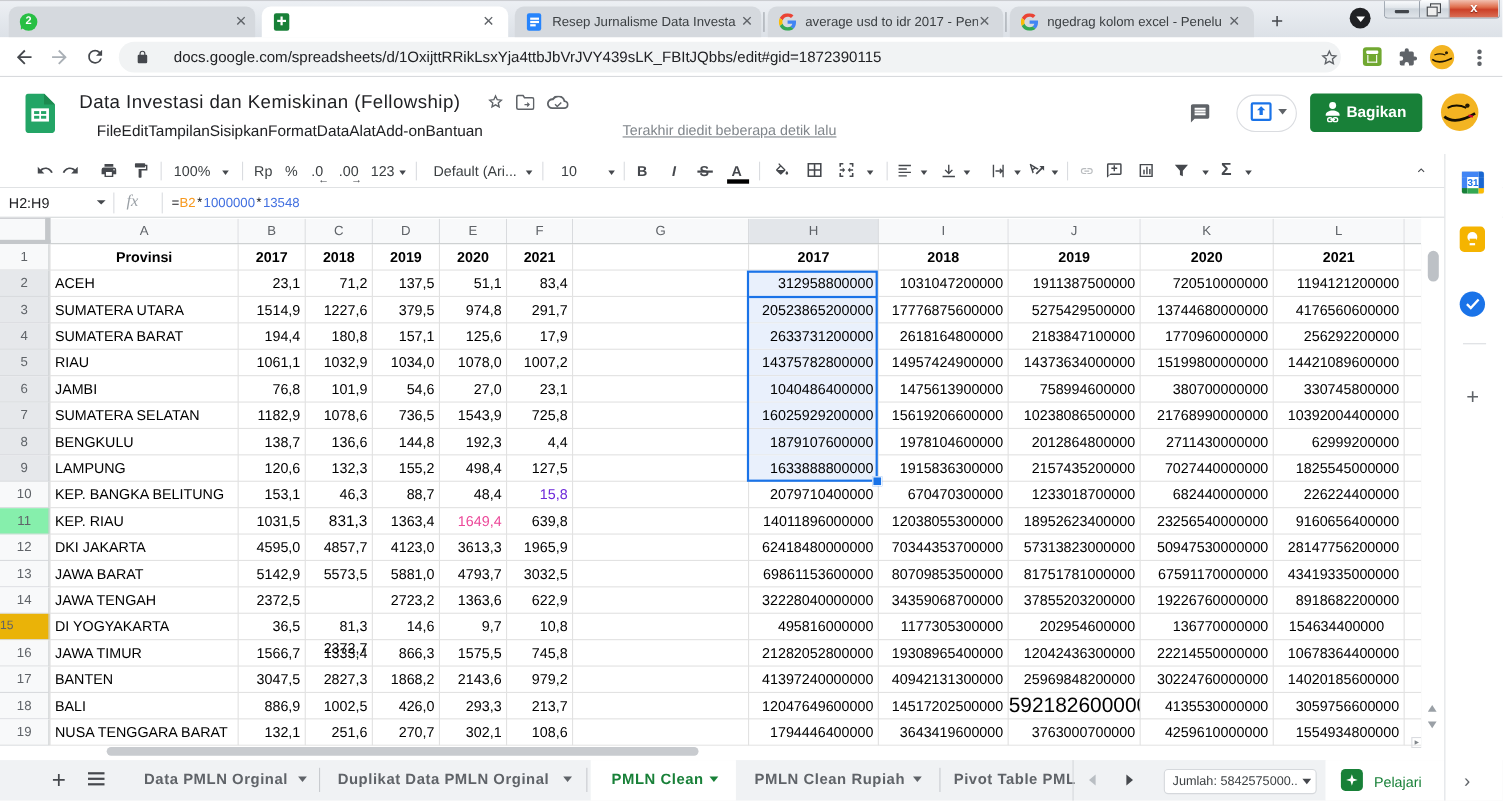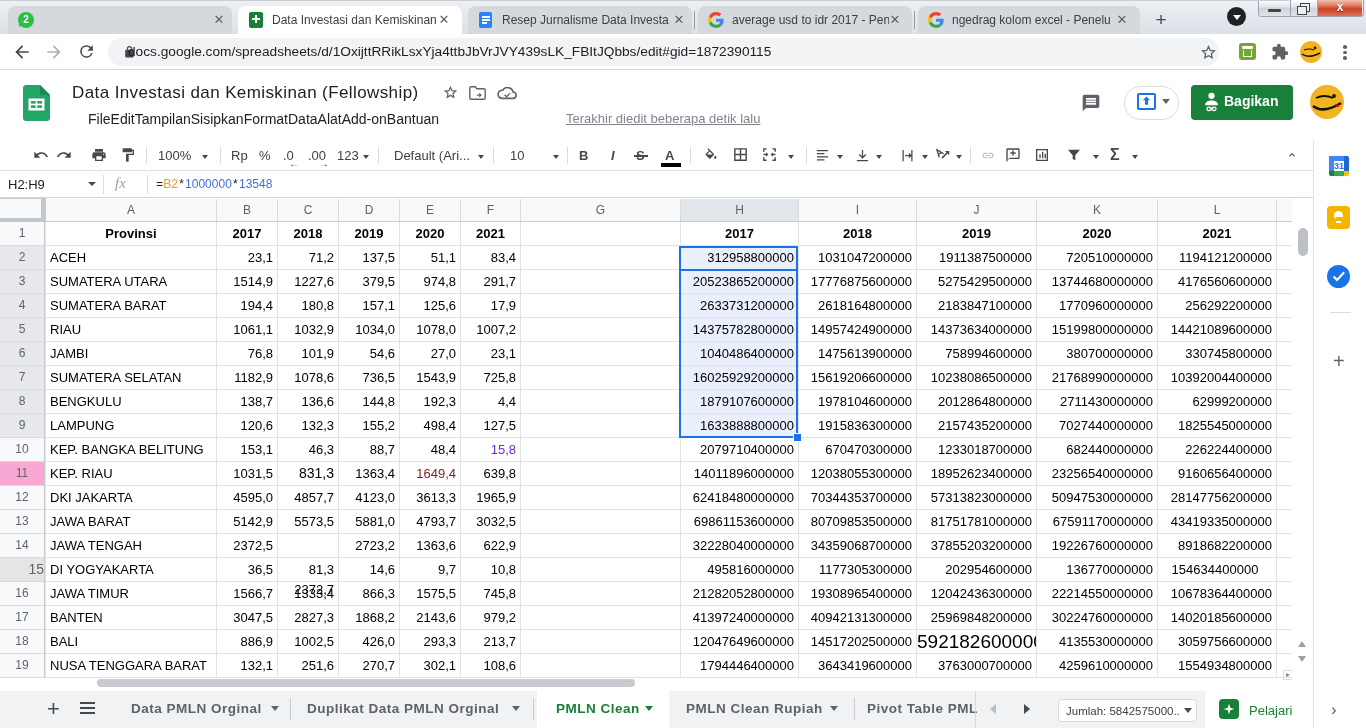--- a/index.html
+++ b/index.html
@@ -31,21 +31,20 @@
     </div>
 <div class="abs" style="left:238px;top:6px;width:224px;height:28px;background:#ffffff;border-radius:8px 8px 0 0;overflow:hidden;">
       <div class="abs" style="left:10px;top:6px;width:16px;height:16px;">
         <div style="width:14px;height:16px;margin-left:1px;background:#188038;border-radius:2px;position:relative;">
           <div style="position:absolute;left:3px;top:3px;width:8px;height:8px;">
             <div style="position:absolute;left:3px;top:0;width:2px;height:8px;background:#fff;"></div>
             <div style="position:absolute;left:0;top:3px;width:8px;height:2px;background:#fff;"></div>
           </div>
         </div>
       </div>
-      <div class="abs" style="left:34px;top:0;width:166px;height:28px;font-size:12px;color:#3c4043;line-height:28px;white-space:nowrap;overflow:hidden;">Data Investasi dan Kemiskinan</div>
       <div class="abs" style="left:199px;top:7px;width:14px;height:14px;color:#5f6368;font-size:13px;line-height:14px;text-align:center;">✕</div>
     </div>
 <div class="abs" style="left:468px;top:6px;width:224px;height:28px;background:#d5d9de;border-radius:8px 8px 0 0;overflow:hidden;">
       <div class="abs" style="left:10px;top:6px;width:16px;height:16px;">
         <div style="width:13px;height:16px;margin-left:1px;background:#2684fc;border-radius:2px;position:relative;">
           <div style="position:absolute;left:2.5px;top:4px;width:8px;height:1.6px;background:#fff;"></div>
           <div style="position:absolute;left:2.5px;top:7px;width:8px;height:1.6px;background:#fff;"></div>
           <div style="position:absolute;left:2.5px;top:10px;width:5px;height:1.6px;background:#fff;"></div>
         </div>
       </div>
@@ -89,21 +88,21 @@
 <svg class="abs" style="left:44px;top:42px;" width="20" height="20" viewBox="0 0 24 24" fill="#aab0b6">
     <path d="M4 13h12.17l-5.59 5.59L12 20l8-8-8-8-1.41 1.41L16.17 11H4v2z"></path>
   </svg>
 <svg class="abs" style="left:77px;top:42px;" width="19" height="19" viewBox="0 0 24 24" fill="#45484d">
     <path d="M17.65 6.35A7.96 7.96 0 0 0 12 4a8 8 0 1 0 7.73 10h-2.08A6 6 0 1 1 12 6c1.66 0 3.14.69 4.22 1.78L13 11h7V4l-2.35 2.35z"></path>
   </svg>
 <div class="abs" style="left:108px;top:38px;width:1111px;height:28px;border-radius:14px;background:#f1f3f4;"></div>
 <svg class="abs" style="left:123px;top:45px;" width="13" height="14" viewBox="0 0 24 24" fill="#45484d">
     <path d="M18 8h-1V6a5 5 0 0 0-10 0v2H6a2 2 0 0 0-2 2v10a2 2 0 0 0 2 2h12a2 2 0 0 0 2-2V10a2 2 0 0 0-2-2zM9 6a3 3 0 0 1 6 0v2H9V6z"></path>
   </svg>
-<div class="abs" style="left:128px;top:38px;height:28px;font-size:13.7px;color:#202124;line-height:28px;white-space:nowrap;">docs.google.com/spreadsheets/d/1OxijttRRikLsxYja4ttbJbVrJVY439sLK_FBItJQbbs/edit#gid=1872390115</div>
+<div class="abs" style="left:158px;top:38px;height:28px;font-size:13.7px;color:#202124;line-height:28px;white-space:nowrap;">docs.google.com/spreadsheets/d/1OxijttRRikLsxYja4ttbJbVrJVY439sLK_FBItJQbbs/edit#gid=1872390115</div>
 <svg class="abs" style="left:1200px;top:44px;" width="17" height="17" viewBox="0 0 24 24" fill="none" stroke="#5f6368" stroke-width="1.8">
     <path d="M12 3.6l2.47 5.46 5.93.62-4.43 4 1.24 5.84L12 16.54l-5.21 2.98 1.24-5.84-4.43-4 5.93-.62L12 3.6z"></path>
   </svg>
 <div class="abs" style="left:1239px;top:43px;width:17px;height:17px;background:#71a831;border-radius:3px;"></div>
 <div class="abs" style="left:1242px;top:46px;width:11px;height:3px;background:#fff;border-radius:1px;"></div>
 <div class="abs" style="left:1243px;top:50px;width:9px;height:7px;border:1.5px solid #fff;border-top:none;box-sizing:border-box;"></div>
 <svg class="abs" style="left:1271px;top:43px;" width="18" height="18" viewBox="0 0 24 24" fill="#5f6368">
     <path d="M20.5 11H19V7a2 2 0 0 0-2-2h-4V3.5a2.5 2.5 0 0 0-5 0V5H4a2 2 0 0 0-2 2v3.8h1.5a2.7 2.7 0 0 1 0 5.4H2V20a2 2 0 0 0 2 2h3.8v-1.5a2.7 2.7 0 0 1 5.4 0V22H17a2 2 0 0 0 2-2v-4h1.5a2.5 2.5 0 0 0 0-5z"></path>
   </svg>
 <div class="abs" style="left:1300px;top:41px;width:22px;height:22px;border-radius:50%;background:#f3b422;overflow:hidden;">
@@ -433,27 +432,27 @@
 <div style="position:absolute;left:217px;top:438px;width:60px;height:23px;padding-right:4px;box-sizing:border-box;color:#000;font-size:13px;line-height:23px;text-align:right;white-space:nowrap;overflow:hidden;">153,1</div>
 <div style="position:absolute;left:278px;top:438px;width:60px;height:23px;padding-right:4px;box-sizing:border-box;color:#000;font-size:13px;line-height:23px;text-align:right;white-space:nowrap;overflow:hidden;">46,3</div>
 <div style="position:absolute;left:339px;top:438px;width:60px;height:23px;padding-right:4px;box-sizing:border-box;color:#000;font-size:13px;line-height:23px;text-align:right;white-space:nowrap;overflow:hidden;">88,7</div>
 <div style="position:absolute;left:400px;top:438px;width:60px;height:23px;padding-right:4px;box-sizing:border-box;color:#000;font-size:13px;line-height:23px;text-align:right;white-space:nowrap;overflow:hidden;">48,4</div>
 <div style="position:absolute;left:461px;top:438px;width:59px;height:23px;padding-right:4px;box-sizing:border-box;color:#6d28d9;font-size:13px;line-height:23px;text-align:right;white-space:nowrap;overflow:hidden;">15,8</div>
 <div style="position:absolute;left:681px;top:438px;width:117px;height:23px;padding-right:4px;box-sizing:border-box;color:#000;font-size:13px;line-height:23px;text-align:right;white-space:nowrap;overflow:hidden;">2079710400000</div>
 <div style="position:absolute;left:799px;top:438px;width:117px;height:23px;padding-right:4px;box-sizing:border-box;color:#000;font-size:13px;line-height:23px;text-align:right;white-space:nowrap;overflow:hidden;">670470300000</div>
 <div style="position:absolute;left:917px;top:438px;width:119px;height:23px;padding-right:4px;box-sizing:border-box;color:#000;font-size:13px;line-height:23px;text-align:right;white-space:nowrap;overflow:hidden;">1233018700000</div>
 <div style="position:absolute;left:1037px;top:438px;width:120px;height:23px;padding-right:4px;box-sizing:border-box;color:#000;font-size:13px;line-height:23px;text-align:right;white-space:nowrap;overflow:hidden;">682440000000</div>
 <div style="position:absolute;left:1158px;top:438px;width:118px;height:23px;padding-right:4px;box-sizing:border-box;color:#000;font-size:13px;line-height:23px;text-align:right;white-space:nowrap;overflow:hidden;">226224400000</div>
-<div style="position:absolute;left:0;top:462px;width:45px;height:24px;background:#f9a8d4;border-bottom:1px solid #d9dbde;border-right:1px solid #c9ccce;box-sizing:border-box;color:#5f6368;font-size:12px;line-height:23px;text-align:center;">11</div>
+<div style="position:absolute;left:0;top:462px;width:45px;height:24px;background:#86efac;border-bottom:1px solid #d9dbde;border-right:1px solid #c9ccce;box-sizing:border-box;color:#5f6368;font-size:12px;line-height:23px;text-align:center;">11</div>
 <div style="position:absolute;left:45px;top:485px;width:1247px;height:1px;background:#e2e2e2;"></div>
 <div style="position:absolute;left:46px;top:462px;width:170px;height:23px;padding-left:4px;box-sizing:border-box;color:#000;font-size:13px;line-height:23px;text-align:left;white-space:nowrap;overflow:hidden;">KEP. RIAU</div>
 <div style="position:absolute;left:217px;top:462px;width:60px;height:23px;padding-right:4px;box-sizing:border-box;color:#000;font-size:13px;line-height:23px;text-align:right;white-space:nowrap;overflow:hidden;">1031,5</div>
 <div style="position:absolute;left:278px;top:462px;width:60px;height:23px;padding-right:4px;box-sizing:border-box;color:#000;font-size:14px;line-height:23px;text-align:right;white-space:nowrap;overflow:hidden;">831,3</div>
 <div style="position:absolute;left:339px;top:462px;width:60px;height:23px;padding-right:4px;box-sizing:border-box;color:#000;font-size:13px;line-height:23px;text-align:right;white-space:nowrap;overflow:hidden;">1363,4</div>
-<div style="position:absolute;left:400px;top:462px;width:60px;height:23px;padding-right:4px;box-sizing:border-box;color:#7f1d1d;font-size:13px;line-height:23px;text-align:right;white-space:nowrap;overflow:hidden;">1649,4</div>
+<div style="position:absolute;left:400px;top:462px;width:60px;height:23px;padding-right:4px;box-sizing:border-box;color:#ec4899;font-size:13px;line-height:23px;text-align:right;white-space:nowrap;overflow:hidden;">1649,4</div>
 <div style="position:absolute;left:461px;top:462px;width:59px;height:23px;padding-right:4px;box-sizing:border-box;color:#000;font-size:13px;line-height:23px;text-align:right;white-space:nowrap;overflow:hidden;">639,8</div>
 <div style="position:absolute;left:681px;top:462px;width:117px;height:23px;padding-right:4px;box-sizing:border-box;color:#000;font-size:13px;line-height:23px;text-align:right;white-space:nowrap;overflow:hidden;">14011896000000</div>
 <div style="position:absolute;left:799px;top:462px;width:117px;height:23px;padding-right:4px;box-sizing:border-box;color:#000;font-size:13px;line-height:23px;text-align:right;white-space:nowrap;overflow:hidden;">12038055300000</div>
 <div style="position:absolute;left:917px;top:462px;width:119px;height:23px;padding-right:4px;box-sizing:border-box;color:#000;font-size:13px;line-height:23px;text-align:right;white-space:nowrap;overflow:hidden;">18952623400000</div>
 <div style="position:absolute;left:1037px;top:462px;width:120px;height:23px;padding-right:4px;box-sizing:border-box;color:#000;font-size:13px;line-height:23px;text-align:right;white-space:nowrap;overflow:hidden;">23256540000000</div>
 <div style="position:absolute;left:1158px;top:462px;width:118px;height:23px;padding-right:4px;box-sizing:border-box;color:#000;font-size:13px;line-height:23px;text-align:right;white-space:nowrap;overflow:hidden;">9160656400000</div>
 <div style="position:absolute;left:0;top:486px;width:45px;height:24px;background:#f8f9fa;border-bottom:1px solid #d9dbde;border-right:1px solid #c9ccce;box-sizing:border-box;color:#5f6368;font-size:12px;line-height:23px;text-align:center;">12</div>
 <div style="position:absolute;left:45px;top:509px;width:1247px;height:1px;background:#e2e2e2;"></div>
 <div style="position:absolute;left:46px;top:486px;width:170px;height:23px;padding-left:4px;box-sizing:border-box;color:#000;font-size:13px;line-height:23px;text-align:left;white-space:nowrap;overflow:hidden;">DKI JAKARTA</div>
 <div style="position:absolute;left:217px;top:486px;width:60px;height:23px;padding-right:4px;box-sizing:border-box;color:#000;font-size:13px;line-height:23px;text-align:right;white-space:nowrap;overflow:hidden;">4595,0</div>
@@ -485,21 +484,21 @@
 <div style="position:absolute;left:217px;top:534px;width:60px;height:23px;padding-right:4px;box-sizing:border-box;color:#000;font-size:13px;line-height:23px;text-align:right;white-space:nowrap;overflow:hidden;">2372,5</div>
 <div style="position:absolute;left:278px;top:534px;width:60px;height:23px;padding-right:4px;box-sizing:border-box;color:#000;font-size:13px;line-height:23px;text-align:right;white-space:nowrap;overflow:hidden;margin-top:44px;">2372,7</div>
 <div style="position:absolute;left:339px;top:534px;width:60px;height:23px;padding-right:4px;box-sizing:border-box;color:#000;font-size:13px;line-height:23px;text-align:right;white-space:nowrap;overflow:hidden;">2723,2</div>
 <div style="position:absolute;left:400px;top:534px;width:60px;height:23px;padding-right:4px;box-sizing:border-box;color:#000;font-size:13px;line-height:23px;text-align:right;white-space:nowrap;overflow:hidden;">1363,6</div>
 <div style="position:absolute;left:461px;top:534px;width:59px;height:23px;padding-right:4px;box-sizing:border-box;color:#000;font-size:13px;line-height:23px;text-align:right;white-space:nowrap;overflow:hidden;">622,9</div>
 <div style="position:absolute;left:681px;top:534px;width:117px;height:23px;padding-right:4px;box-sizing:border-box;color:#000;font-size:13px;line-height:23px;text-align:right;white-space:nowrap;overflow:hidden;">32228040000000</div>
 <div style="position:absolute;left:799px;top:534px;width:117px;height:23px;padding-right:4px;box-sizing:border-box;color:#000;font-size:13px;line-height:23px;text-align:right;white-space:nowrap;overflow:hidden;">34359068700000</div>
 <div style="position:absolute;left:917px;top:534px;width:119px;height:23px;padding-right:4px;box-sizing:border-box;color:#000;font-size:13px;line-height:23px;text-align:right;white-space:nowrap;overflow:hidden;">37855203200000</div>
 <div style="position:absolute;left:1037px;top:534px;width:120px;height:23px;padding-right:4px;box-sizing:border-box;color:#000;font-size:13px;line-height:23px;text-align:right;white-space:nowrap;overflow:hidden;">19226760000000</div>
 <div style="position:absolute;left:1158px;top:534px;width:118px;height:23px;padding-right:4px;box-sizing:border-box;color:#000;font-size:13px;line-height:23px;text-align:right;white-space:nowrap;overflow:hidden;">8918682200000</div>
-<div style="position:absolute;left:0;top:558px;width:45px;height:24px;background:#e5e5e5;border-bottom:1px solid #d9dbde;border-right:1px solid #c9ccce;box-sizing:border-box;color:#5f6368;font-size:14px;line-height:23px;text-align:right;">15</div>
+<div style="position:absolute;left:0;top:558px;width:45px;height:24px;background:#eab308;border-bottom:1px solid #d9dbde;border-right:1px solid #c9ccce;box-sizing:border-box;color:#5f6368;font-size:11px;line-height:23px;text-align:left;">15</div>
 <div style="position:absolute;left:45px;top:581px;width:1247px;height:1px;background:#e2e2e2;"></div>
 <div style="position:absolute;left:46px;top:558px;width:170px;height:23px;padding-left:4px;box-sizing:border-box;color:#000;font-size:13px;line-height:23px;text-align:left;white-space:nowrap;overflow:hidden;">DI YOGYAKARTA</div>
 <div style="position:absolute;left:217px;top:558px;width:60px;height:23px;padding-right:4px;box-sizing:border-box;color:#000;font-size:13px;line-height:23px;text-align:right;white-space:nowrap;overflow:hidden;">36,5</div>
 <div style="position:absolute;left:278px;top:558px;width:60px;height:23px;padding-right:4px;box-sizing:border-box;color:#000;font-size:13px;line-height:23px;text-align:right;white-space:nowrap;overflow:hidden;">81,3</div>
 <div style="position:absolute;left:339px;top:558px;width:60px;height:23px;padding-right:4px;box-sizing:border-box;color:#000;font-size:13px;line-height:23px;text-align:right;white-space:nowrap;overflow:hidden;">14,6</div>
 <div style="position:absolute;left:400px;top:558px;width:60px;height:23px;padding-right:4px;box-sizing:border-box;color:#000;font-size:13px;line-height:23px;text-align:right;white-space:nowrap;overflow:hidden;">9,7</div>
 <div style="position:absolute;left:461px;top:558px;width:59px;height:23px;padding-right:4px;box-sizing:border-box;color:#000;font-size:13px;line-height:23px;text-align:right;white-space:nowrap;overflow:hidden;">10,8</div>
 <div style="position:absolute;left:681px;top:558px;width:117px;height:23px;padding-right:4px;box-sizing:border-box;color:#000;font-size:13px;line-height:23px;text-align:right;white-space:nowrap;overflow:hidden;">495816000000</div>
 <div style="position:absolute;left:799px;top:558px;width:117px;height:23px;padding-right:4px;box-sizing:border-box;color:#000;font-size:13px;line-height:23px;text-align:right;white-space:nowrap;overflow:hidden;">1177305300000</div>
 <div style="position:absolute;left:917px;top:558px;width:119px;height:23px;padding-right:4px;box-sizing:border-box;color:#000;font-size:13px;line-height:23px;text-align:right;white-space:nowrap;overflow:hidden;">202954600000</div>

